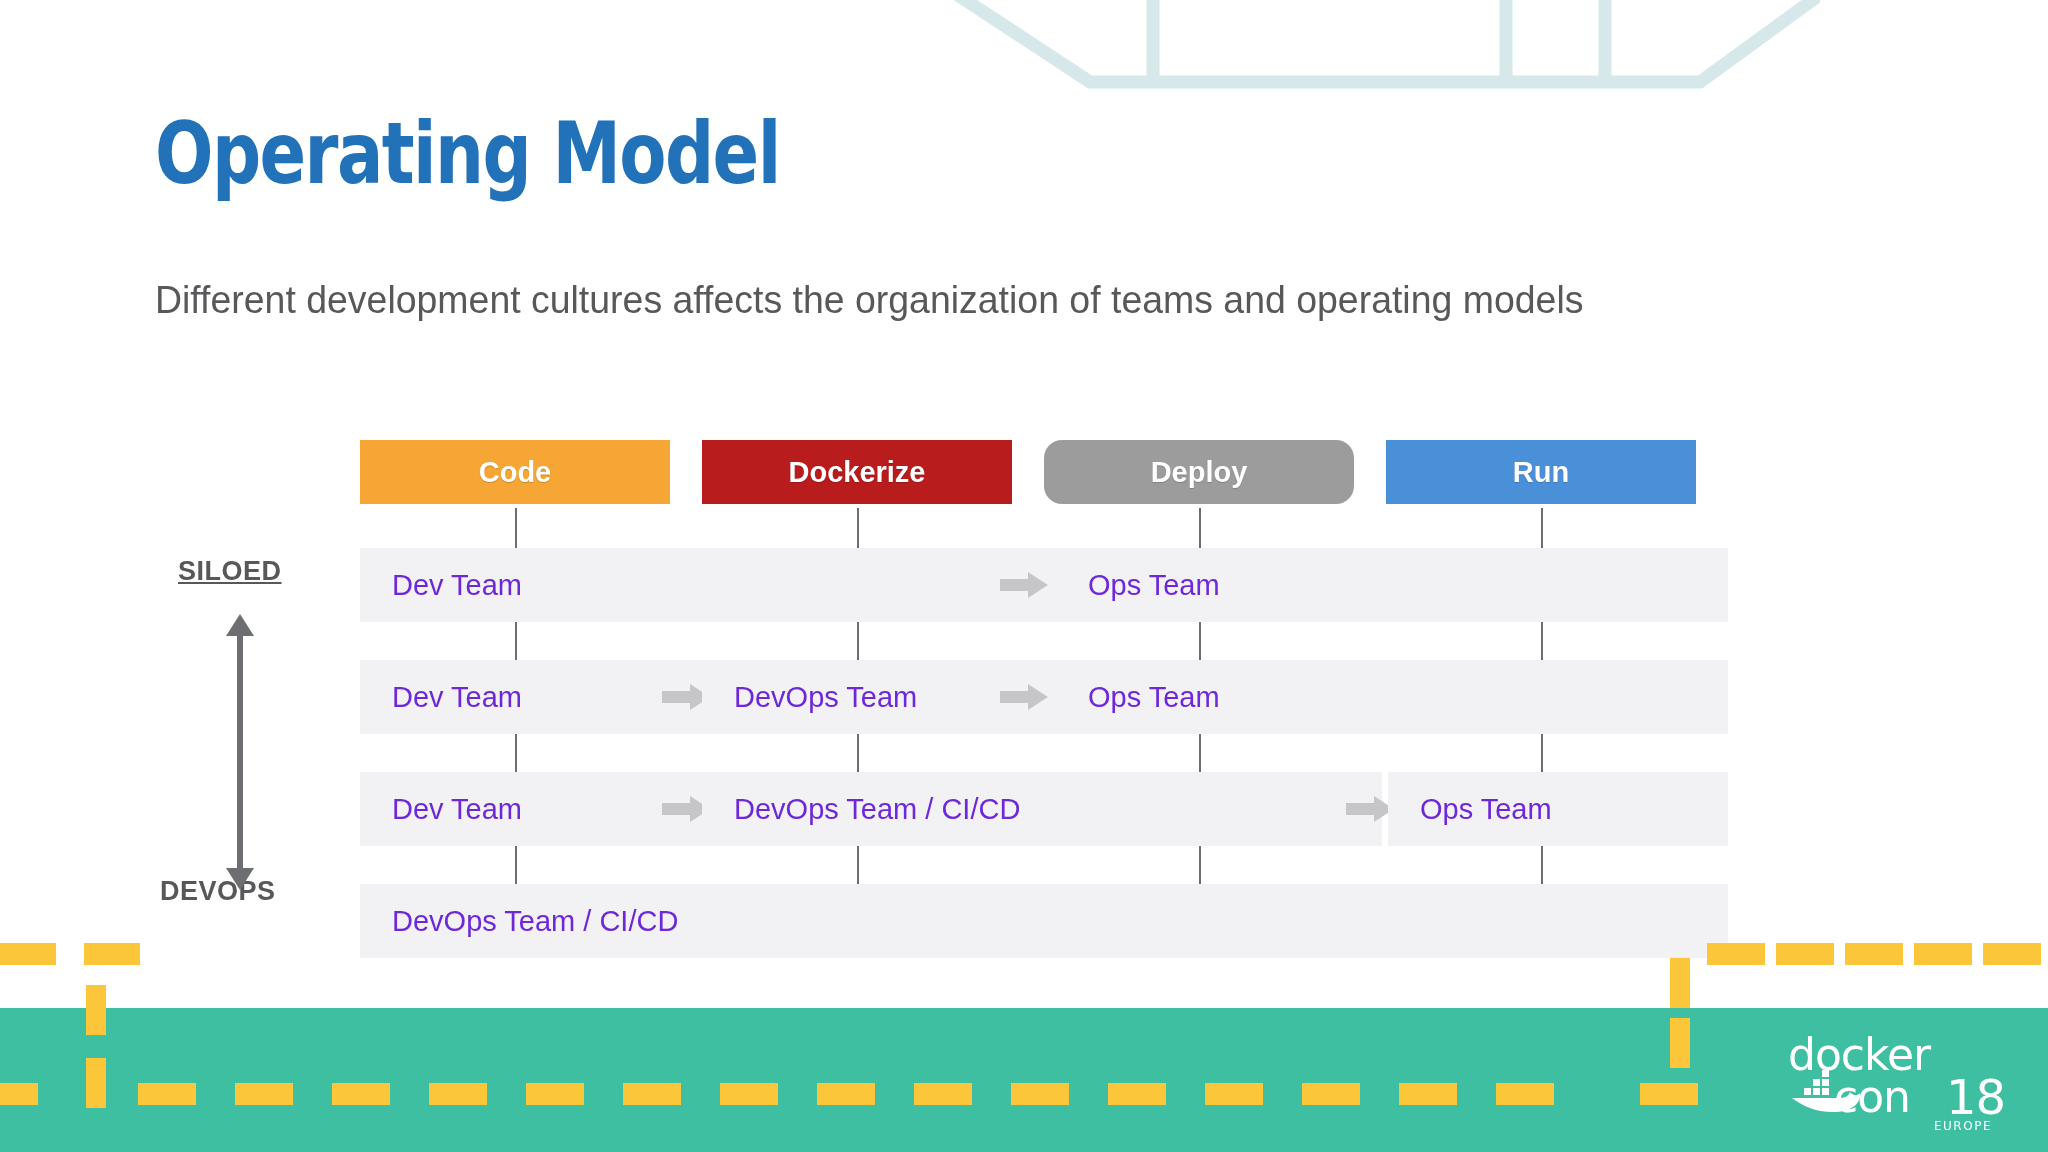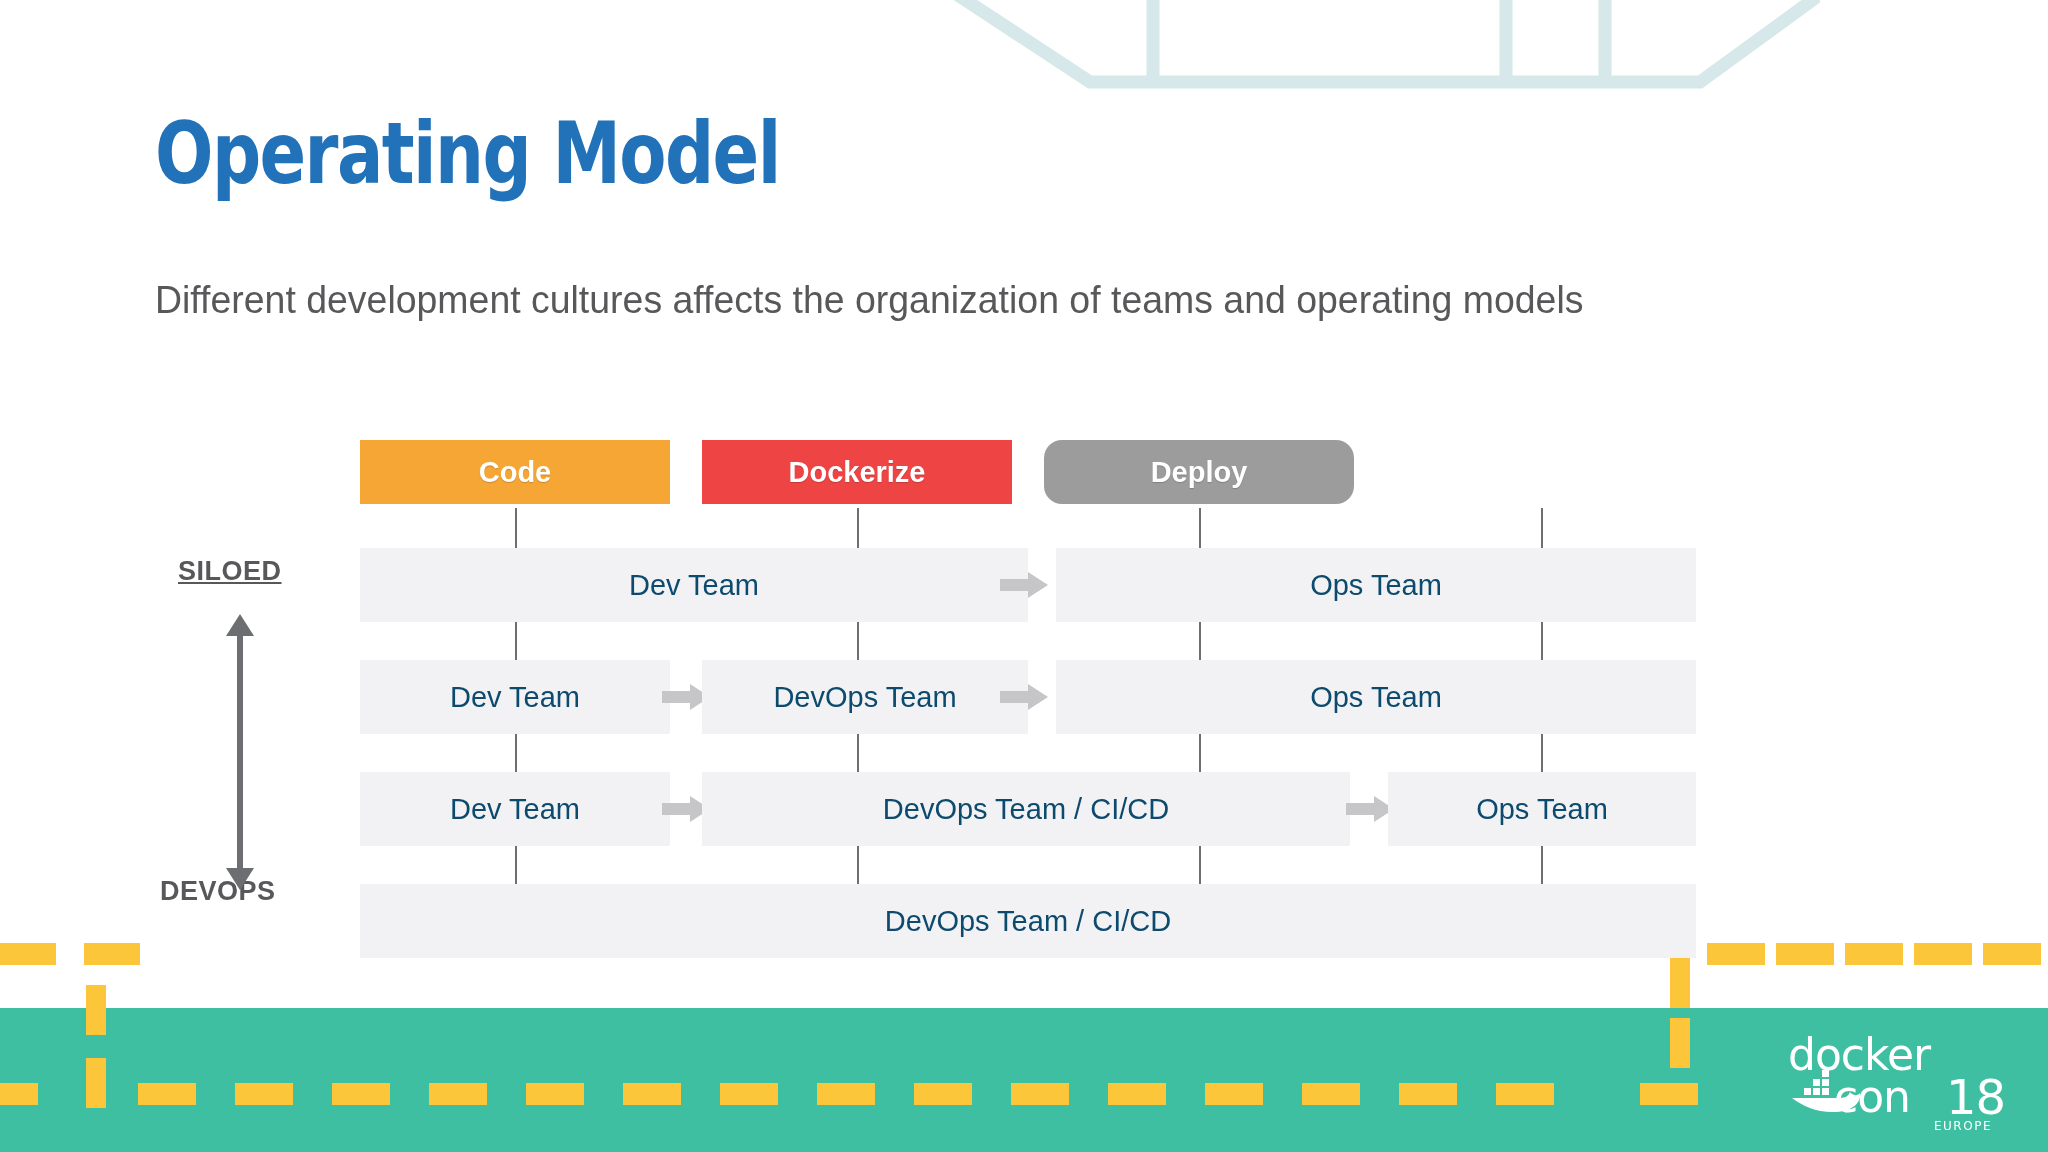--- a/index.html
+++ b/index.html
@@ -33,22 +33,22 @@
   .col-head{
     position:absolute;top:440px;height:64px;
     color:#ffffff;font-weight:bold;font-size:29px;
     display:flex;align-items:center;justify-content:center;
     text-shadow:0 1px 1px rgba(0,0,0,.18);
   }
   .vline{position:absolute;width:2px;background:#6d6e71;}
 
   .rowbar{
     position:absolute;background:#f2f1f4;
-    display:flex;align-items:center;justify-content:center;
-    font-size:29px;color:#0c4a6e;
+    display:flex;align-items:center;justify-content:flex-start;
+    font-size:29px;color:#6d28d9;padding-left:32px;
   }
 
   .arrow{position:absolute;width:48px;height:26px;}
 
   .axis-label{
     position:absolute;font-weight:bold;font-size:27px;color:#58585B;
     letter-spacing:.5px;white-space:nowrap;
   }
 
   
@@ -93,25 +93,28 @@
   <div class="vline" style="left:1541px;top:734px;height:58px;"></div>
 
   <div class="vline" style="left:515px;top:846px;height:58px;"></div>
   <div class="vline" style="left:857px;top:846px;height:58px;"></div>
   <div class="vline" style="left:1199px;top:846px;height:58px;"></div>
   <div class="vline" style="left:1541px;top:846px;height:58px;"></div>
 
   <div class="col-head" style="left:360px;width:310px;background:#F5A634;">
     <span>Code</span>
   </div>
-  <div class="col-head" style="left:702px;width:310px;background:#ef4444;text-align:right;">
+  <div class="col-head" style="left:702px;width:310px;background:#b91c1c;text-align:right;">
     <span>Dockerize</span>
   </div>
   <div class="col-head" style="left:1044px;width:310px;background:#9C9C9C;border-radius:18px;">
     <span>Deploy</span>
+  </div>
+  <div class="col-head" style="left:1386px;width:310px;background:#4A90D9;">
+    <span>Run</span>
   </div>
 
   <div class="axis-label" style="left:178px;top:556px;text-decoration:underline;">SILOED</div>
   <div class="axis-label" style="left:160px;top:876px;">DEVOPS</div>
 
   <svg style="position:absolute;left:216px;top:614px;width:48px;height:276px;" viewBox="0 0 48 276">
     <line x1="24" y1="14" x2="24" y2="262" stroke="#6d6e71" stroke-width="6"></line>
     <polygon points="24,0 38,22 10,22" fill="#6d6e71"></polygon>
     <polygon points="24,276 38,254 10,254" fill="#6d6e71"></polygon>
   </svg>

